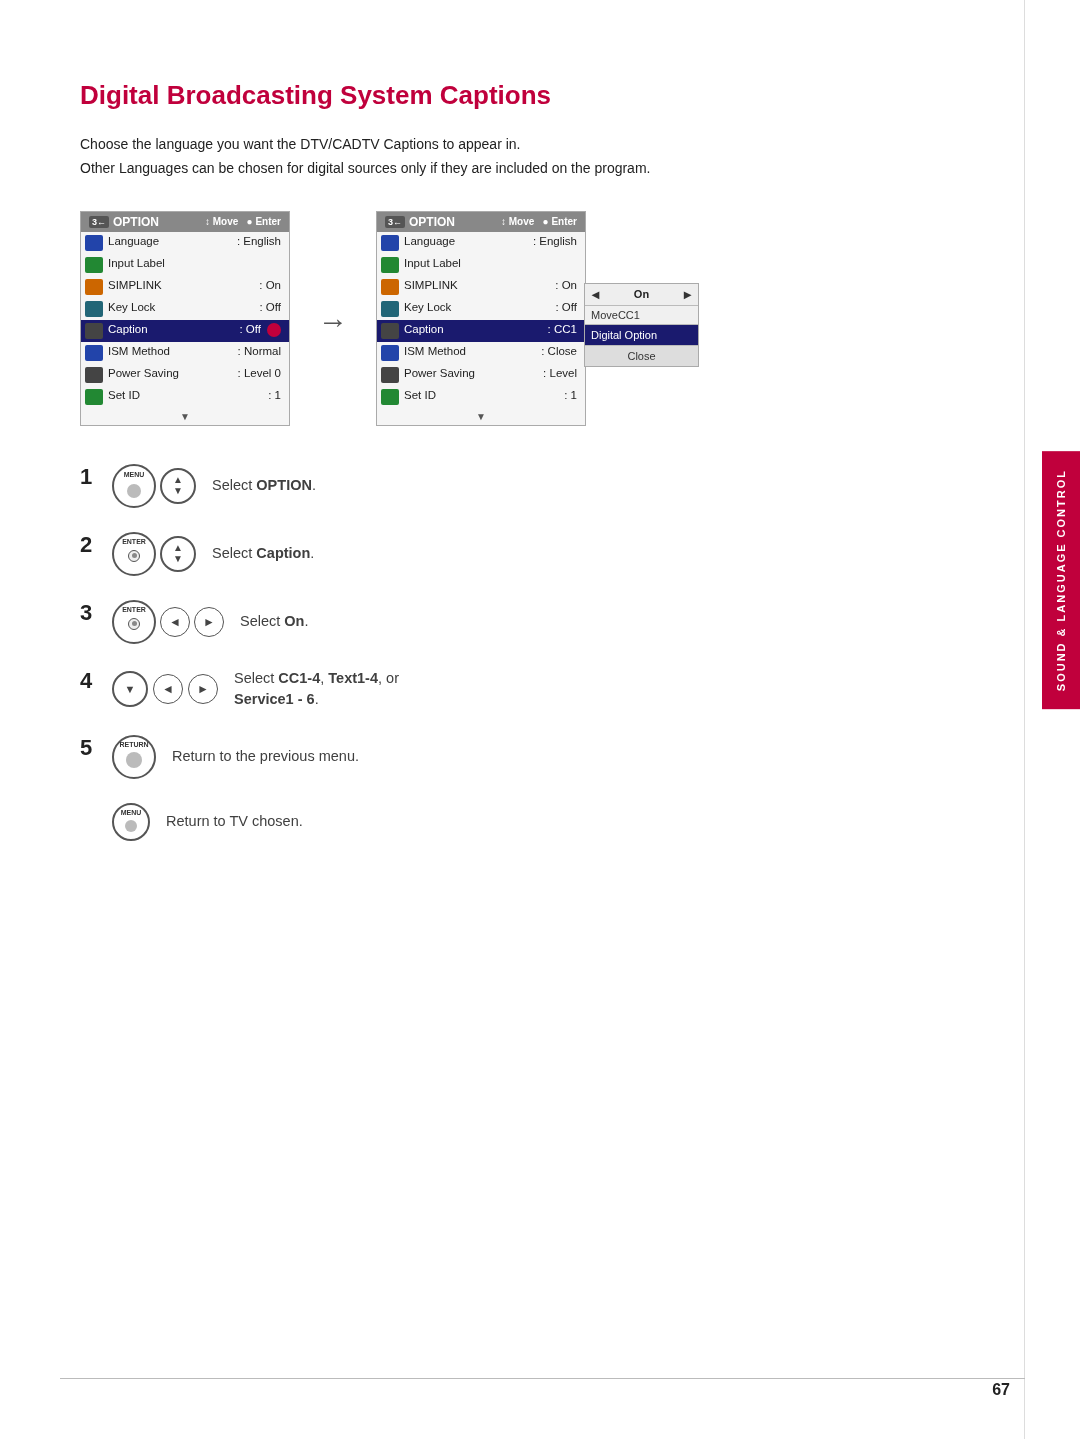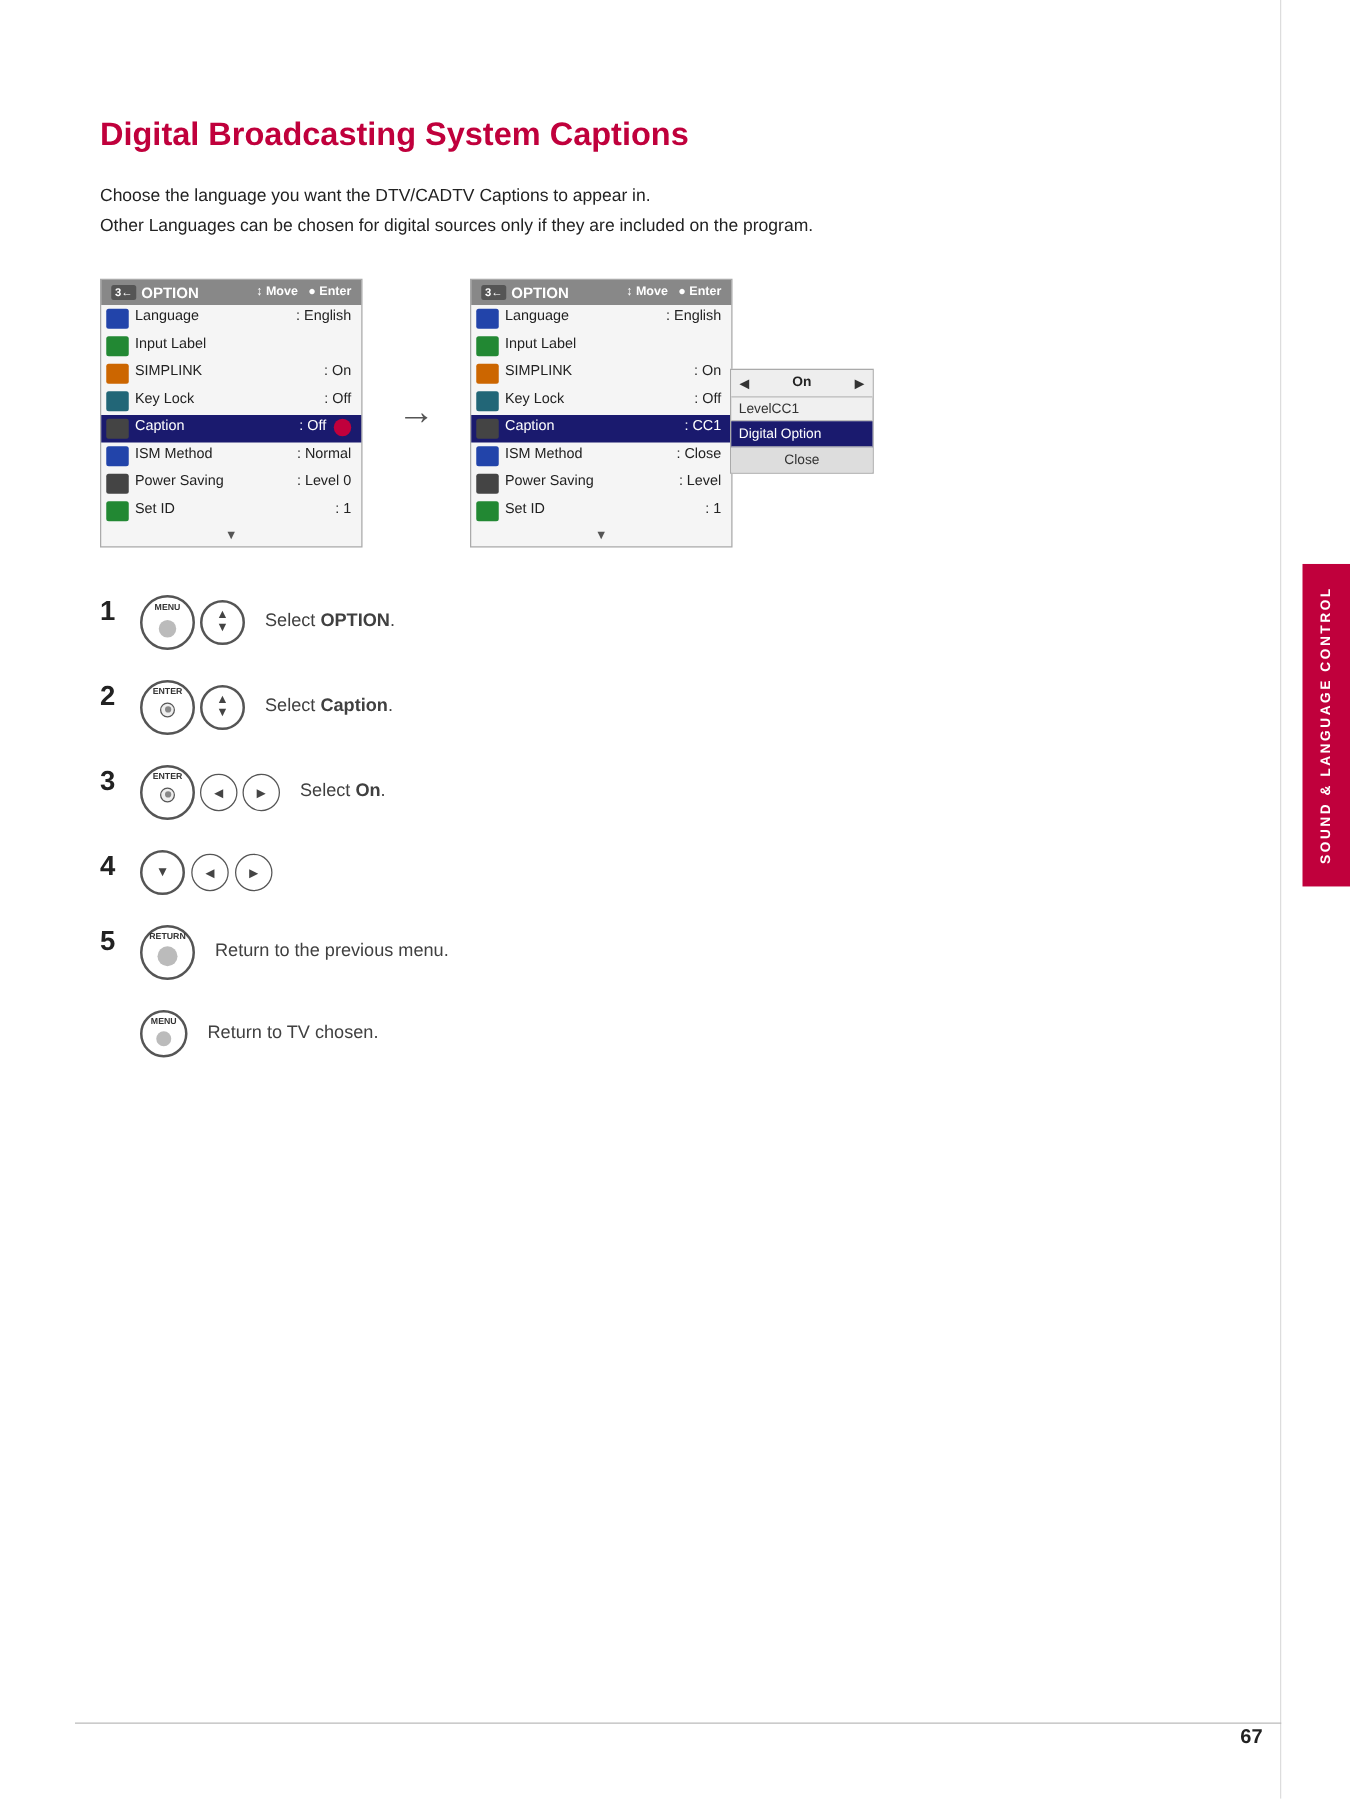--- a/index.html
+++ b/index.html
@@ -10,21 +10,20 @@
       background: #ffffff;
       font-family: Arial, Helvetica, sans-serif;
       font-size: 15px;
       color: #222;
       position: relative;
     }
 
     .main-content {
       padding: 80px 80px 60px 80px;
       max-width: 1020px;
-      margin-top: 12px;
     }
 
     .page-title {
       color: #c0003c;
       font-size: 26px;
       font-weight: bold;
       margin-bottom: 22px;
     }
 
     .intro-text {
@@ -392,21 +391,21 @@
 
       <div class="popup-box">
 
         <div style="display:flex; align-items:center; padding: 3px 4px; border-bottom:1px solid #bbb; background:#eee;">
           <span style="font-size:13px; color:#333;">◄</span>
           <span style="flex:1; text-align:center; font-weight:bold; font-size:11px;">On</span>
           <span style="font-size:13px; color:#333;">►</span>
         </div>
 
         <div style="display:flex; align-items:center; padding: 3px 6px; border-bottom:1px solid #bbb; font-size:11px; color:#333;">
-          <span>Level</span>
+          <span>Move</span>
           <span style="flex:1; text-align:left; font-size:11px;">CC1</span>
         </div>
 
         <div style="padding: 4px 6px; border-bottom:1px solid #bbb; font-size:11px; background:#1a1a6e; color:#fff;">
           <span>Digital Option</span>
         </div>
 
         <div style="text-align:center; padding: 4px 6px; font-size:11px; background:#ddd; color:#333;">
           <span>Close</span>
         </div>
@@ -476,20 +475,24 @@
     <div class="step-row">
       <span class="step-number">4</span>
       <div class="step4-icons">
 
         <div style="width:36px;height:36px;border-radius:50%;border:2px solid #555;background:#fff;display:flex;align-items:center;justify-content:center;font-size:11px;color:#444;">▼</div>
 
         <div style="width:30px;height:30px;border-radius:50%;border:1.5px solid #555;background:#fff;display:flex;align-items:center;justify-content:center;font-size:12px;color:#444;">◄</div>
 
         <div style="width:30px;height:30px;border-radius:50%;border:1.5px solid #555;background:#fff;display:flex;align-items:center;justify-content:center;font-size:12px;color:#444;">►</div>
       </div>
+      <div class="step-text">
+        Select <strong>CC1-4</strong>, <strong>Text1-4</strong>, or<br>
+        <strong>Service1 - 6</strong>.
+      </div>
     </div>
 
     <div class="step-row">
       <span class="step-number">5</span>
       <div class="step-icons">
         <div style="width:44px;height:44px;border-radius:50%;border:2px solid #555;background:#fff;display:flex;flex-direction:column;align-items:center;justify-content:flex-start;padding-top:4px;">
           <span style="font-size:7px;font-weight:bold;color:#333;">RETURN</span>
           <div style="width:16px;height:16px;border-radius:50%;background:#bbb;margin-top:4px;"></div>
         </div>
       </div>

